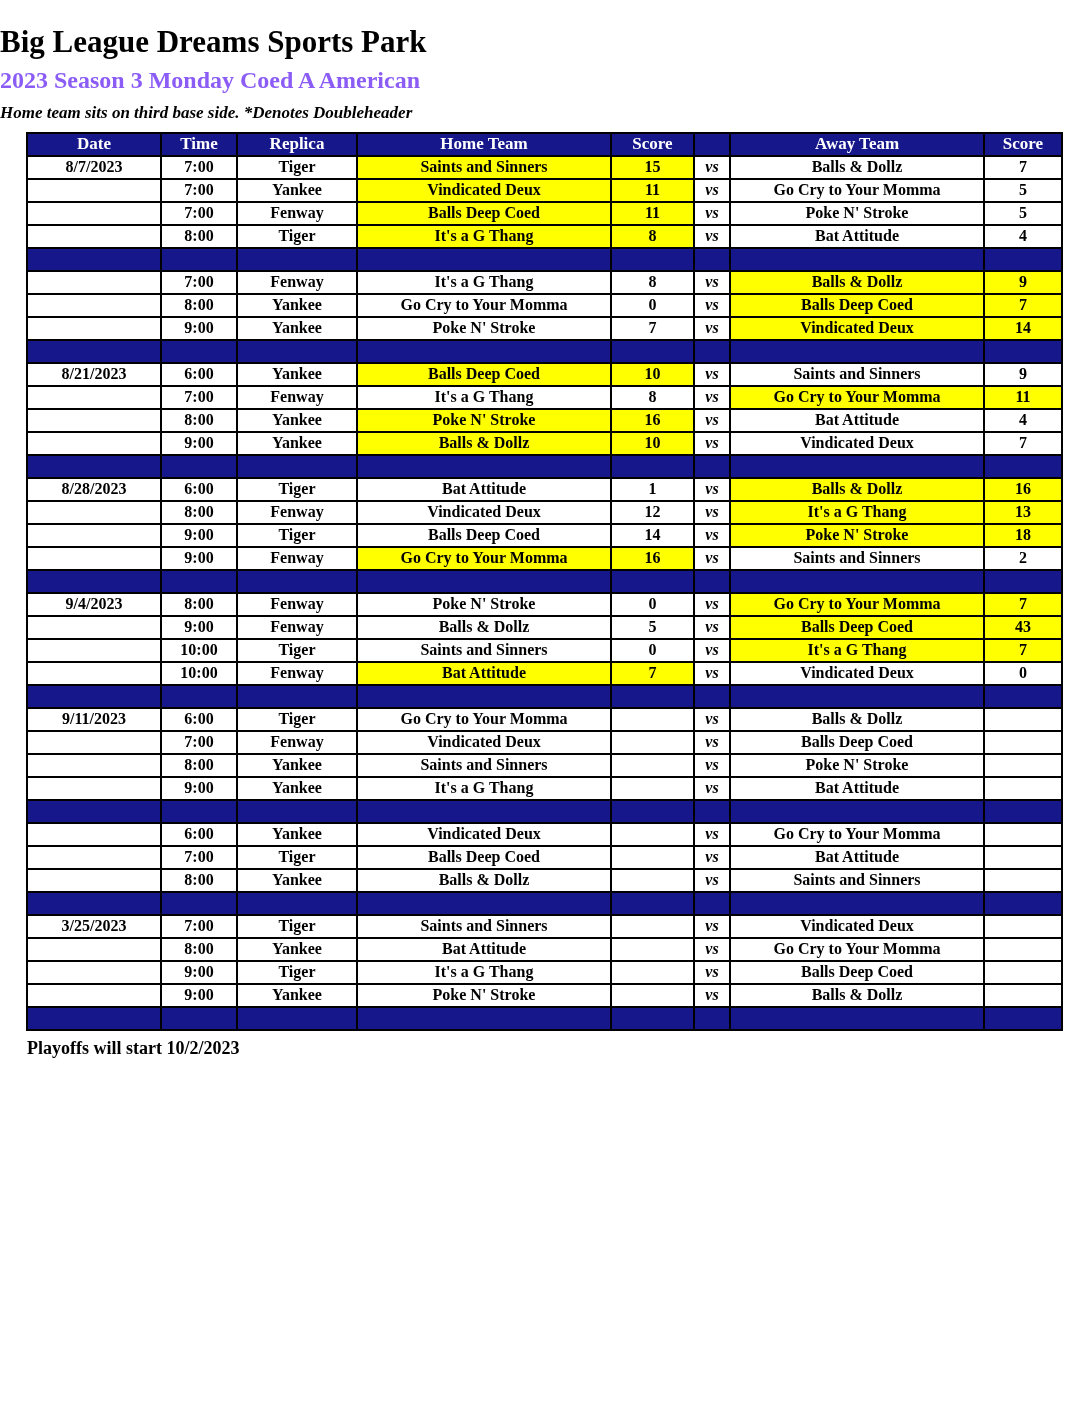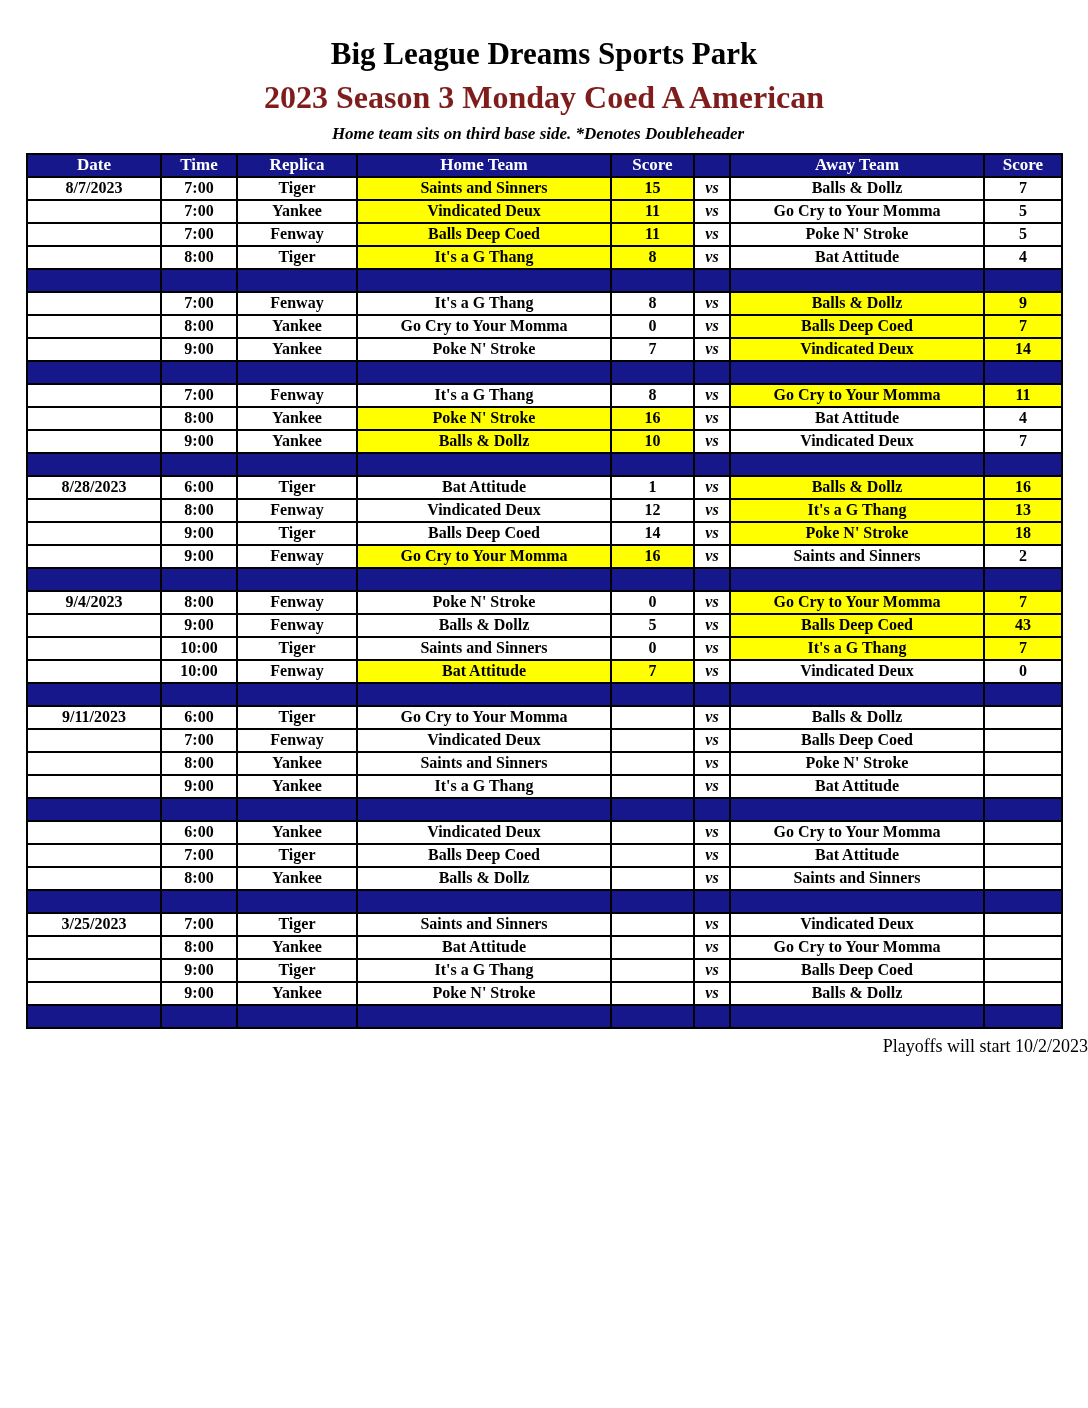--- a/index.html
+++ b/index.html
@@ -8,27 +8,27 @@
     width: 1088px; height: 1408px;
     background: #ffffff;
     font-family: "Liberation Serif", serif;
     overflow: hidden;
   }
   :root {
     --navy: #17178C;
     --yellow: #FFFF00;
     --winscore: #00008B;
   }
-  .page-header { text-align: center; padding-top: 36px; }
+  .page-header { text-align: left; padding-top: 24px; }
   .title {
     font-size: 31px; font-weight: bold; color: #000;
     line-height: 1.15; margin: 0;
   }
   .subtitle {
-    font-size: 32px; font-weight: bold; color: #7f1d1d;
+    font-size: 24px; font-weight: bold; color: #8b5cf6;
     line-height: 1.15; margin: 7px 0 0 0;
   }
   .note {
     font-size: 17px; font-weight: bold; font-style: italic; color: #000;
     line-height: 1.15; margin: 9px 12px 0 0;
   }
   table.schedule {
     border-collapse: collapse;
     table-layout: fixed;
     margin: 9px 9px 0 26px;
@@ -49,23 +49,22 @@
   table.schedule th {
     background: var(--navy);
     color: #ffffff;
     font-size: 17px;
   }
   td.win { background: var(--yellow); }
   td.win-score { color: var(--winscore); }
   td.vs { font-style: italic; font-size: 15px; }
   tr.separator-row td { background: var(--navy); }
   .footer-note {
-    font-size: 18px; font-weight: normal; color: #000;
+    font-size: 18px; font-weight: bold; color: #000;
     margin: 7px 0 0 27px;
-    text-align: right;
   }
 </style>
 </head>
 <body>
 
 <div class="page-header">
   <div class="title">Big League Dreams Sports Park</div>
   <div class="subtitle">2023 Season 3 Monday Coed A American</div>
   <div class="note">Home team sits on third base side.  *Denotes Doubleheader</div>
 </div>
@@ -178,20 +177,30 @@
         <td></td>
         <td></td>
         <td></td>
         <td></td>
         <td></td>
         <td></td>
         <td></td>
         <td></td>
       </tr>
       <tr>
+        <td>8/21/2023</td>
+        <td>6:00</td>
+        <td>Yankee</td>
+        <td class="win">Balls Deep Coed</td>
+        <td class="win win-score">10</td>
+        <td class="vs">vs</td>
+        <td>Saints and Sinners</td>
+        <td>9</td>
+      </tr>
+      <tr>
         <td></td>
         <td>7:00</td>
         <td>Fenway</td>
         <td>It's a G Thang</td>
         <td>8</td>
         <td class="vs">vs</td>
         <td class="win">Go Cry to Your Momma</td>
         <td class="win win-score">11</td>
       </tr>
       <tr>

